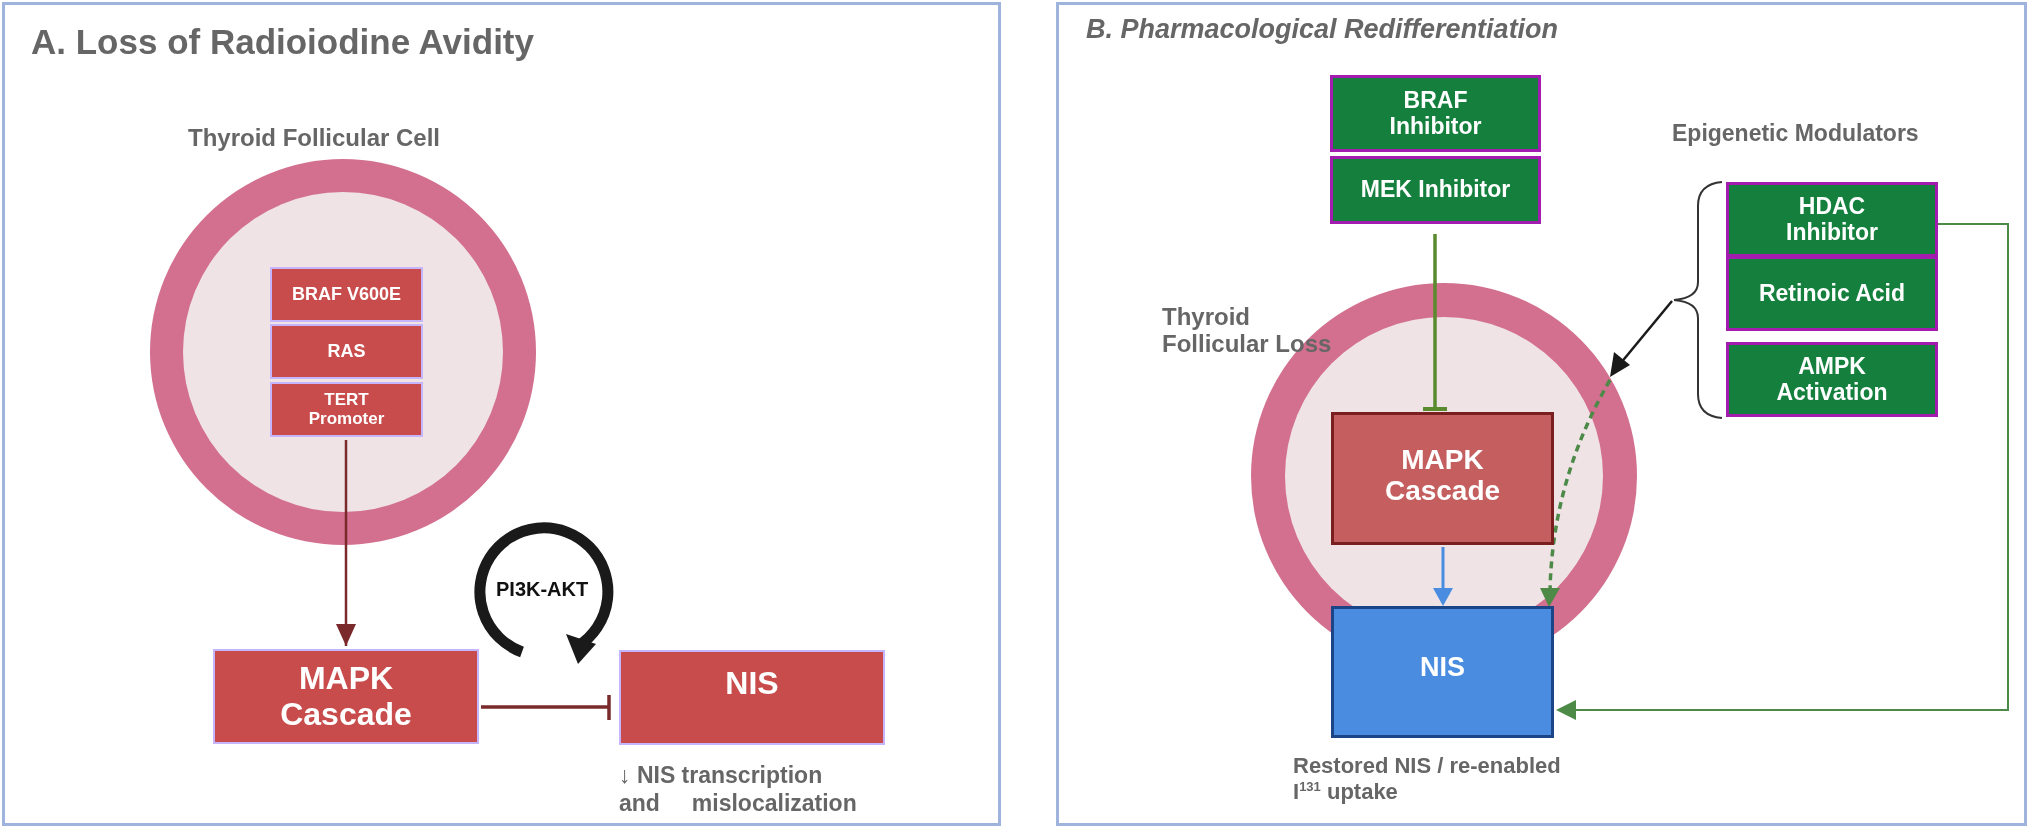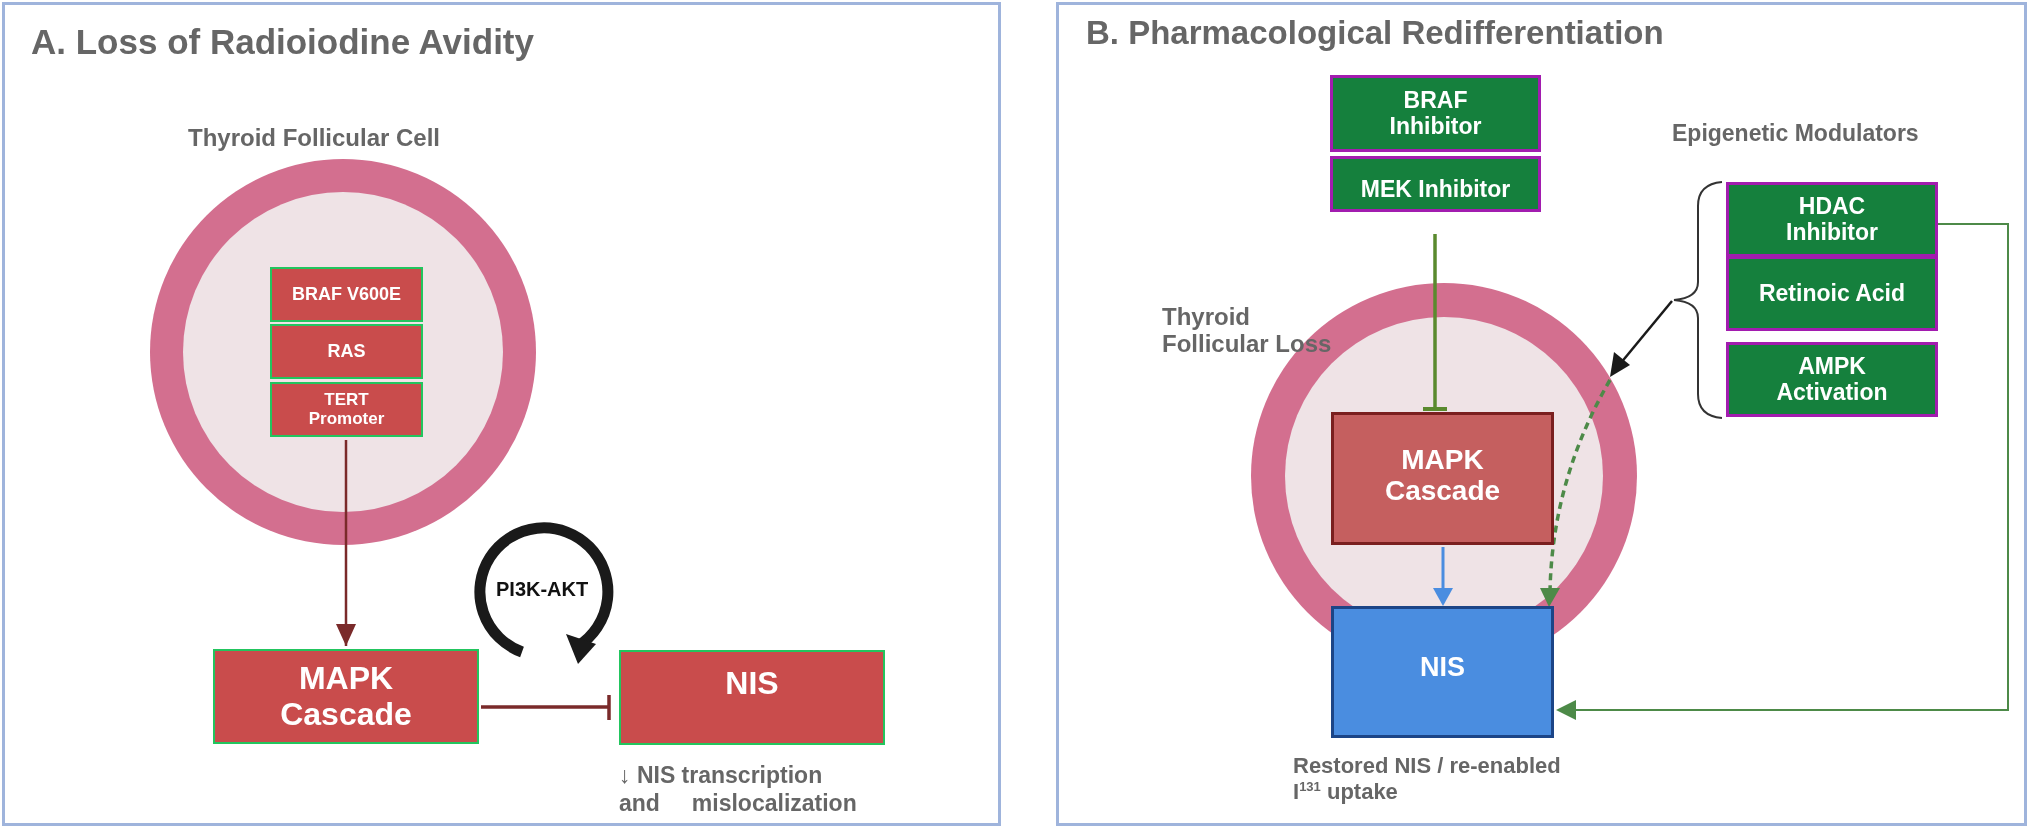--- a/index.html
+++ b/index.html
@@ -3,21 +3,21 @@
 <meta charset="utf-8">
 <style>
   html, body { margin: 0; padding: 0; background: #ffffff; }
   body { width: 2032px; height: 830px; position: relative; overflow: hidden; font-family: "Liberation Sans", sans-serif; }
   .panel { position: absolute; border: 3px solid #9fb4dc; box-sizing: border-box; background: #ffffff; }
   #panel-a { left: 2px; top: 2px; width: 999px; height: 824px; }
   #panel-b { left: 1056px; top: 2px; width: 971px; height: 824px; }
   .ptitle { position: absolute; font-weight: bold; color: #666666; font-size: 35px; white-space: nowrap; line-height: 1; }
   .label { position: absolute; font-weight: bold; color: #666666; white-space: nowrap; line-height: 1.15; }
   .box { position: absolute; box-sizing: border-box; display: flex; align-items: center; justify-content: center; text-align: center; color: #ffffff; font-weight: bold; line-height: 1.1; }
-  .red { background: #c94c4c; border: 2px solid #22c55e; }
+  .red { background: #c94c4c; border: 2px solid #c4b5fd; }
   .red2 { background: #c55f5f; border: 3px solid #7a1f1f; text-align: center; }
   .green { background: #15803d; border: 3px solid #a21caf; }
   .blue { background: #4a8de0; border: 3px solid #1c4587; }
   svg.overlay { position: absolute; left: 0; top: 0; }
   .toptext { align-items: flex-start; padding-top: 10px; }
 </style>
 </head>
 <body>
 
 <div id="panel-a" class="panel"></div>
@@ -89,26 +89,26 @@
   <span>MAPK Cascade</span>
 </div>
 <div class="box red toptext" style="left:619px; top:650px; width:266px; height:95px; font-size:32px; padding-top:14px;">
   <span>NIS</span>
 </div>
 
 <div class="label" style="left:496px; top:578px; font-size:20px; color:#111111;">PI3K-AKT</div>
 
 <div class="label" style="left:619px; top:762px; font-size:23px; line-height:1.2; white-space:pre;"><span>↓ NIS transcription</span><br><span>and     mislocalization</span></div>
 
-<div class="ptitle" style="left:1086px; top:16px; font-size:33px;">B. Pharmacological Redifferentiation</div>
+<div class="ptitle" style="left:1086px; top:16px; font-size:27px;font-style:italic;">B. Pharmacological Redifferentiation</div>
 
 <div class="box green" style="left:1330px; top:75px; width:211px; height:77px; font-size:23px;">
   <span><span>BRAF</span><br><span>Inhibitor</span></span>
 </div>
-<div class="box green" style="left:1330px; top:156px; width:211px; height:56px; font-size:23px; align-items:flex-start; padding-top:18px;">
+<div class="box green" style="left:1330px; top:156px; width:211px; height:68px; font-size:23px; align-items:flex-start; padding-top:18px;">
   <span>MEK Inhibitor</span>
 </div>
 
 <div class="label" style="left:1162px; top:256px; font-size:24px; line-height:1.13;margin-top:47px;"><span>Thyroid</span><br><span>Follicular Loss</span></div>
 
 <div class="label" style="left:1672px; top:120px; font-size:23px;">Epigenetic Modulators</div>
 
 <div class="box green" style="left:1726px; top:182px; width:212px; height:75px; font-size:23px;">
   <span><span>HDAC</span><br><span>Inhibitor</span></span>
 </div>

